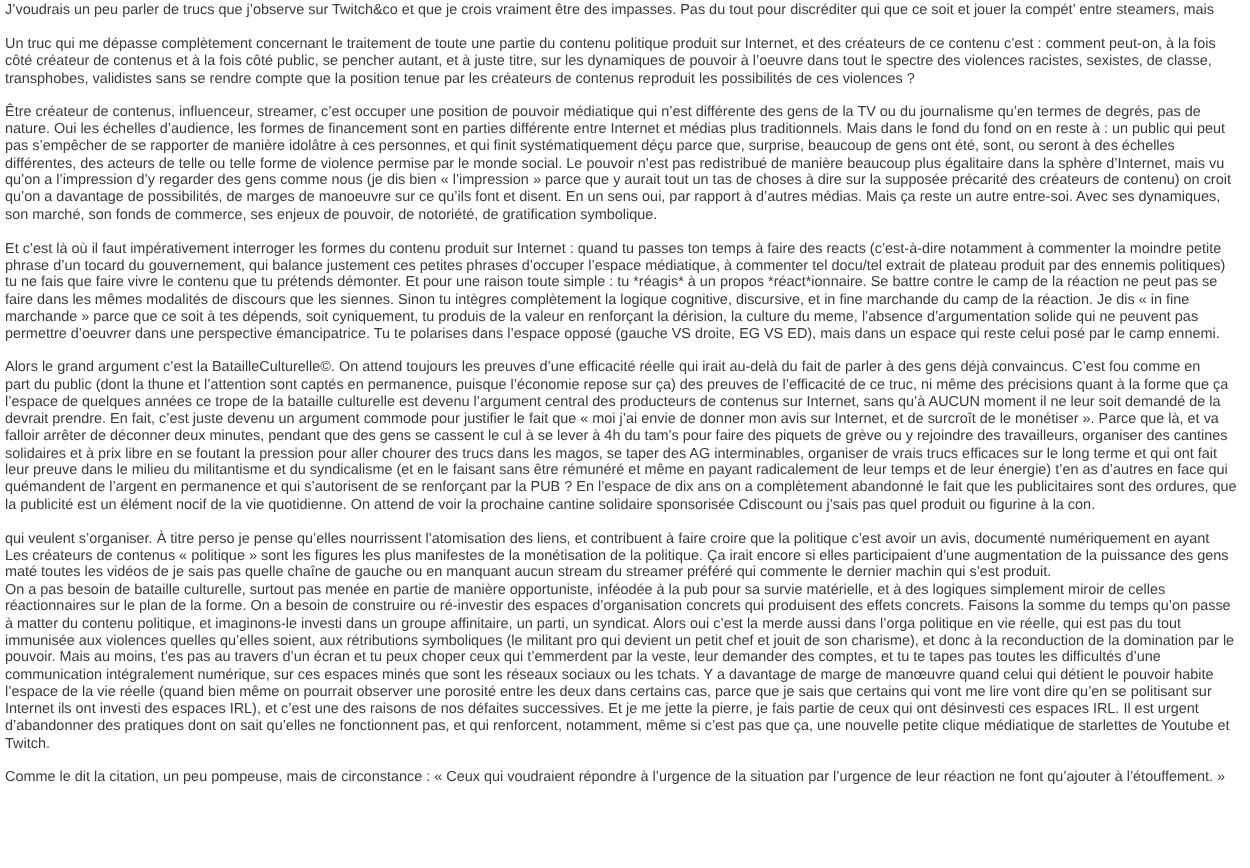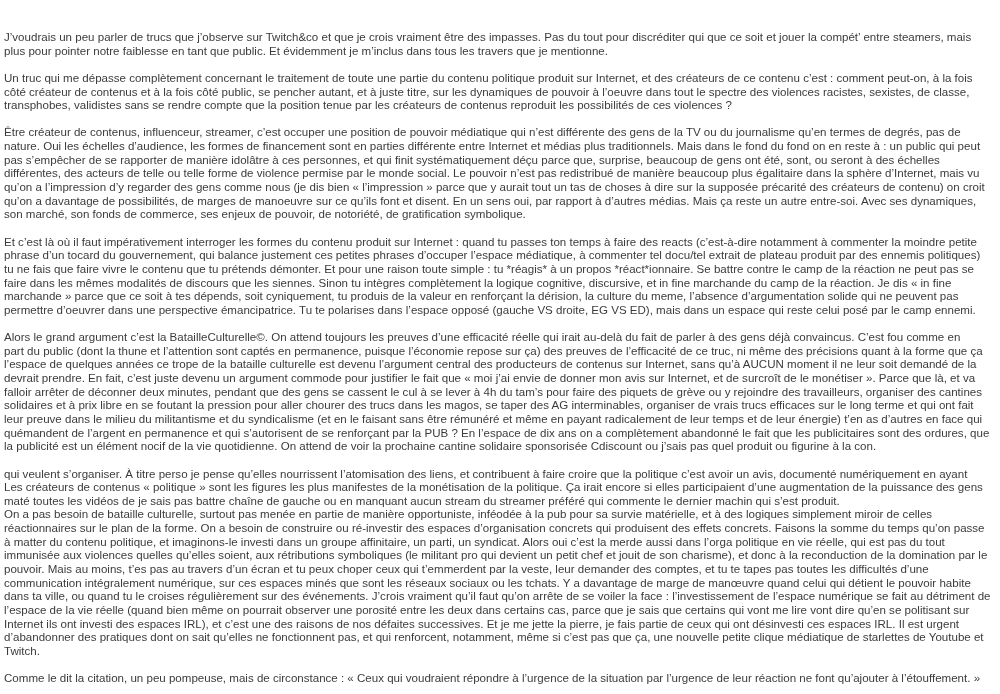--- a/index.html
+++ b/index.html
@@ -3,31 +3,30 @@
 <meta charset="utf-8">
 <style>
   html, body { margin: 0; padding: 0; background: #ffffff; }
   body {
     width: 1000px; height: 694px; overflow: hidden;
     font-family: "Liberation Sans", "DejaVu Sans", sans-serif;
     font-size: 11.55px;
     line-height: 13.65px;
     color: #3b3b3b;
   }
-  .doc { position: absolute; left: 4px; top: 2px; width: 994px; margin-top: 29px; }
+  .doc { position: absolute; left: 4px; top: 2px; width: 994px; }
   .line { white-space: nowrap; height: 13.65px; }
   .gap { height: 13.65px; }
 </style>
 </head>
 <body>
 
 <div class="doc">
   <div>
     <div class="line">J’voudrais un peu parler de trucs que j’observe sur Twitch&amp;co et que je crois vraiment être des impasses. Pas du tout pour discréditer qui que ce soit et jouer la compét’ entre steamers, mais</div>
-    <div class="line">plus pour pointer notre faiblesse en tant que public. Et évidemment je m’inclus dans tous les travers que je mentionne.</div>
   </div>
   <div class="gap"></div>
   <div>
     <div class="line"> Un truc qui me dépasse complètement concernant le traitement de toute une partie du contenu politique produit sur Internet, et des créateurs de ce contenu c’est : comment peut-on, à la fois</div>
     <div class="line">côté créateur de contenus et à la fois côté public, se pencher autant, et à juste titre, sur les dynamiques de pouvoir à l’oeuvre dans tout le spectre des violences racistes, sexistes, de classe,</div>
     <div class="line">transphobes, validistes sans se rendre compte que la position tenue par les créateurs de contenus reproduit les possibilités de ces violences ?</div>
   </div>
   <div class="gap"></div>
   <div>
     <div class="line">Être créateur de contenus, influenceur, streamer, c’est occuper une position de pouvoir médiatique qui n’est différente des gens de la TV ou du journalisme qu’en termes de degrés, pas de</div>
@@ -56,28 +55,27 @@
     <div class="line">falloir arrêter de déconner deux minutes, pendant que des gens se cassent le cul à se lever à 4h du tam’s pour faire des piquets de grève ou y rejoindre des travailleurs, organiser des cantines</div>
     <div class="line">solidaires et à prix libre en se foutant la pression pour aller chourer des trucs dans les magos, se taper des AG interminables, organiser de vrais trucs efficaces sur le long terme et qui ont fait</div>
     <div class="line">leur preuve dans le milieu du militantisme et du syndicalisme (et en le faisant sans être rémunéré et même en payant radicalement de leur temps et de leur énergie) t’en as d’autres en face qui</div>
     <div class="line">quémandent de l’argent en permanence et qui s’autorisent de se renforçant par la PUB ? En l’espace de dix ans on a complètement abandonné le fait que les publicitaires sont des ordures, que</div>
     <div class="line">la publicité est un élément nocif de la vie quotidienne. On attend de voir la prochaine cantine solidaire sponsorisée Cdiscount ou j’sais pas quel produit ou figurine à la con.</div>
   </div>
   <div class="gap"></div>
   <div>
     <div class="line">qui veulent s’organiser. À titre perso je pense qu’elles nourrissent l’atomisation des liens, et contribuent à faire croire que la politique c’est avoir un avis, documenté numériquement en ayant</div>
     <div class="line">Les créateurs de contenus « politique » sont les figures les plus manifestes de la monétisation de la politique. Ça irait encore si elles participaient d’une augmentation de la puissance des gens</div>
-    <div class="line">maté toutes les vidéos de je sais pas battre chaîne de gauche ou en manquant aucun stream du streamer préféré qui commente le dernier machin qui s’est produit.</div>
+    <div class="line">maté toutes les vidéos de je sais pas quelle chaîne de gauche ou en manquant aucun stream du streamer préféré qui commente le dernier machin qui s’est produit.</div>
     <div class="line">On a pas besoin de bataille culturelle, surtout pas menée en partie de manière opportuniste, inféodée à la pub pour sa survie matérielle, et à des logiques simplement miroir de celles</div>
     <div class="line">réactionnaires sur le plan de la forme. On a besoin de construire ou ré-investir des espaces d’organisation concrets qui produisent des effets concrets. Faisons la somme du temps qu’on passe</div>
     <div class="line">à matter du contenu politique, et imaginons-le investi dans un groupe affinitaire, un parti, un syndicat. Alors oui c’est la merde aussi dans l’orga politique en vie réelle, qui est pas du tout</div>
     <div class="line">immunisée aux violences quelles qu’elles soient, aux rétributions symboliques (le militant pro qui devient un petit chef et jouit de son charisme), et donc à la reconduction de la domination par le</div>
     <div class="line">pouvoir. Mais au moins, t’es pas au travers d’un écran et tu peux choper ceux qui t’emmerdent par la veste, leur demander des comptes, et tu te tapes pas toutes les difficultés d’une</div>
     <div class="line">communication intégralement numérique, sur ces espaces minés que sont les réseaux sociaux ou les tchats. Y a davantage de marge de manœuvre quand celui qui détient le pouvoir habite</div>
-    <div class="line">dans ta ville, ou quand tu le croises régulièrement sur des événements. J’crois vraiment qu’il faut qu’on arrête de se voiler la face : l’investissement de l’espace numérique se fait au détriment de</div>
     <div class="line">l’espace de la vie réelle (quand bien même on pourrait observer une porosité entre les deux dans certains cas, parce que je sais que certains qui vont me lire vont dire qu’en se politisant sur</div>
     <div class="line">Internet ils ont investi des espaces IRL), et c’est une des raisons de nos défaites successives. Et je me jette la pierre, je fais partie de ceux qui ont désinvesti ces espaces IRL.  Il est urgent</div>
     <div class="line">d’abandonner des pratiques dont on sait qu’elles ne fonctionnent pas, et qui renforcent, notamment, même si c’est pas que ça, une nouvelle petite clique médiatique de starlettes de Youtube et</div>
     <div class="line">Twitch.</div>
   </div>
   <div class="gap"></div>
   <div>
     <div class="line">Comme le dit la citation, un peu pompeuse, mais de circonstance : « Ceux qui voudraient répondre à l’urgence de la situation par l’urgence de leur réaction ne font qu’ajouter à l’étouffement. »</div>
   </div>
 </div>

